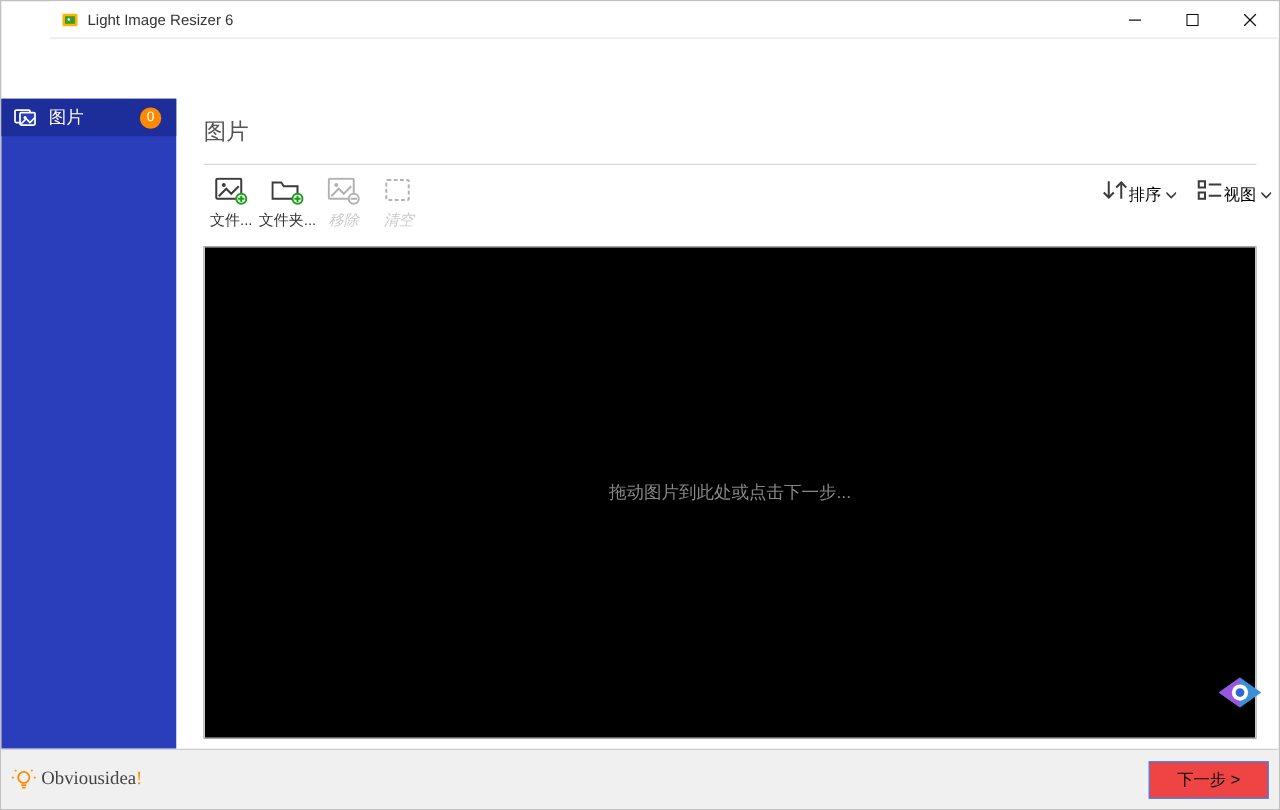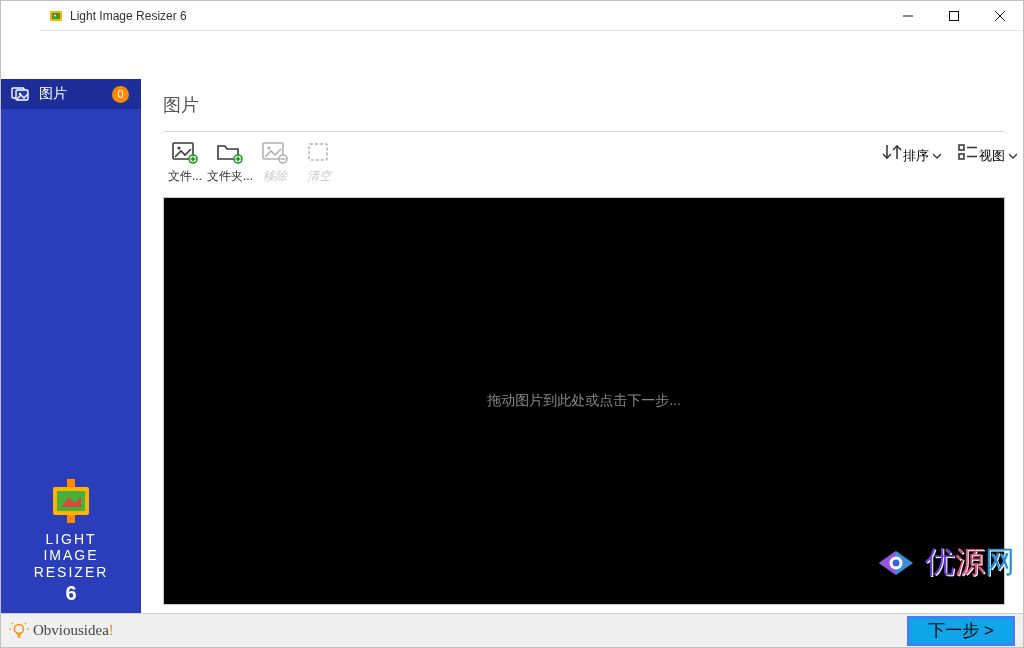--- a/index.html
+++ b/index.html
@@ -22,26 +22,26 @@
   .side-item .side-label { font-size: 14px; }
   .side-item .badge { position: absolute; right: 12px; background: #ff8a00; color: #fff; font-size: 11px; line-height: 17px; min-width: 17px; text-align: center; border-radius: 9px; padding: 0 5px; }
   .side-icon { width: 18px; height: 18px; display: flex; align-items: center; justify-content: center; flex: 0 0 18px; }
   .side-filler { flex: 1; }
   .brand-block { padding: 0 0 8px 0; text-align: center; }
   .brand-block .brand-logo { width: 48px; height: 48px; margin: 0 auto 6px auto; }
   .brand-text { font-family: "Segoe UI", sans-serif; font-weight: 300; letter-spacing: 2px; font-size: 14px; line-height: 1.2; }
   .brand-text .line6 { font-weight: 600; font-size: 20px; letter-spacing: 0; }
 
   
-  .footer-brand { height: 34px; background: #f0f0f0; display: flex; align-items: center; padding-left: 8px; border-top: 1px solid #cfcfcf; }
+  .footer-brand { height: 48px; background: #f0f0f0; display: flex; align-items: center; padding-left: 8px; border-top: 1px solid #cfcfcf; }
   .footer-brand .bulb { width: 20px; height: 20px; margin-right: 4px; }
   .footer-brand .oidea { font-family: "Segoe Script", cursive; font-size: 15px; color: #444; }
   .footer-brand .oidea .bang { color: #ff8a00; }
   .footer-spacer { flex: 1; }
-  .next-btn { height: 30px; min-width: 96px; margin-right: 8px; border: 3px solid #3b82f6; background: #0ea5e9; color: #000; font-size: 17px; padding: 0 18px; display: flex; align-items: center; justify-content: center; cursor: pointer; }
+  .next-btn { height: 30px; min-width: 96px; margin-right: 8px; border: 1px solid #3b82f6; background: #ef4444; color: #000; font-size: 13px; padding: 0 18px; display: flex; align-items: center; justify-content: center; cursor: pointer; }
 
   
   .content { flex: 1; display: flex; flex-direction: column; padding: 14px 18px 8px 22px; position: relative; }
   .page-title { font-size: 18px; color: #555; margin-bottom: 14px; }
   .hr { height: 1px; background: #d8d8d8; margin-bottom: 10px; }
 
   .toolbar { display: flex; align-items: flex-start; margin-bottom: 12px; }
   .tb-btn { display: flex; flex-direction: column; align-items: center; gap: 4px; min-width: 44px; cursor: pointer; }
   .tb-btn.disabled { opacity: 0.45; cursor: default; font-style: italic; }
   .tb-btn .tb-icon { width: 26px; height: 22px; display: flex; align-items: center; justify-content: center; }
@@ -104,37 +104,20 @@
           <circle cx="9" cy="9" r="1.2" fill="#fff" stroke="none"></circle>
           <path d="M6 14 L10 10 L13 13 L17 9"></path>
         </svg>
       </span>
       <span class="side-label">图片</span>
       <span class="badge">0</span>
     </div>
 
     <div class="side-filler"></div>
 
-    <div class="brand-block">
-      <div class="brand-logo">
-        <svg width="48" height="48" viewBox="0 0 48 48">
-          <rect x="6" y="10" width="36" height="28" rx="2" fill="#ffb200"></rect>
-          <rect x="10" y="14" width="28" height="20" fill="#45b03a"></rect>
-          <polygon points="14,30 22,20 28,26 34,20 34,30" fill="#d64b3f"></polygon>
-          <rect x="20" y="2" width="8" height="8" fill="#ff8a00"></rect>
-          <rect x="20" y="38" width="8" height="8" fill="#ff8a00"></rect>
-        </svg>
-      </div>
-      <div class="brand-text">
-        <div>LIGHT</div>
-        <div>IMAGE</div>
-        <div>RESIZER</div>
-        <div class="line6">6</div>
-      </div>
-    </div>
   </div>
 
   <div class="content">
     <div class="page-title">图片</div>
     <div class="hr"></div>
 
     <div class="toolbar">
       <div class="tb-btn">
         <span class="tb-icon">
           <svg width="26" height="22" viewBox="0 0 26 22" fill="none" stroke="#3b3b3b" stroke-width="1.6">
@@ -221,23 +204,20 @@
     </div>
 
     <div class="wm">
       <span class="wm-eye">
         <svg width="46" height="30" viewBox="0 0 46 30">
           <polygon points="6,15 23,3 40,15 23,27" fill="#3a8fd8"></polygon>
           <polygon points="6,15 23,3 23,27" fill="#9a55e0"></polygon>
           <circle cx="23" cy="15" r="6.5" fill="#fff"></circle>
           <circle cx="23" cy="15" r="3.5" fill="#2f67d4"></circle>
         </svg>
-      </span>
-      <span class="wm-text">
-        <span class="c1">优</span><span class="c2">源</span><span class="c3">网</span>
       </span>
     </div>
   </div>
 </div>
 
 <div class="footer-brand">
   <span class="bulb">
     <svg width="20" height="20" viewBox="0 0 20 20" fill="none" stroke="#ff8a00" stroke-width="1.4">
       <circle cx="10" cy="8" r="4.5"></circle>
       <line x1="8" y1="14" x2="12" y2="14"></line>

